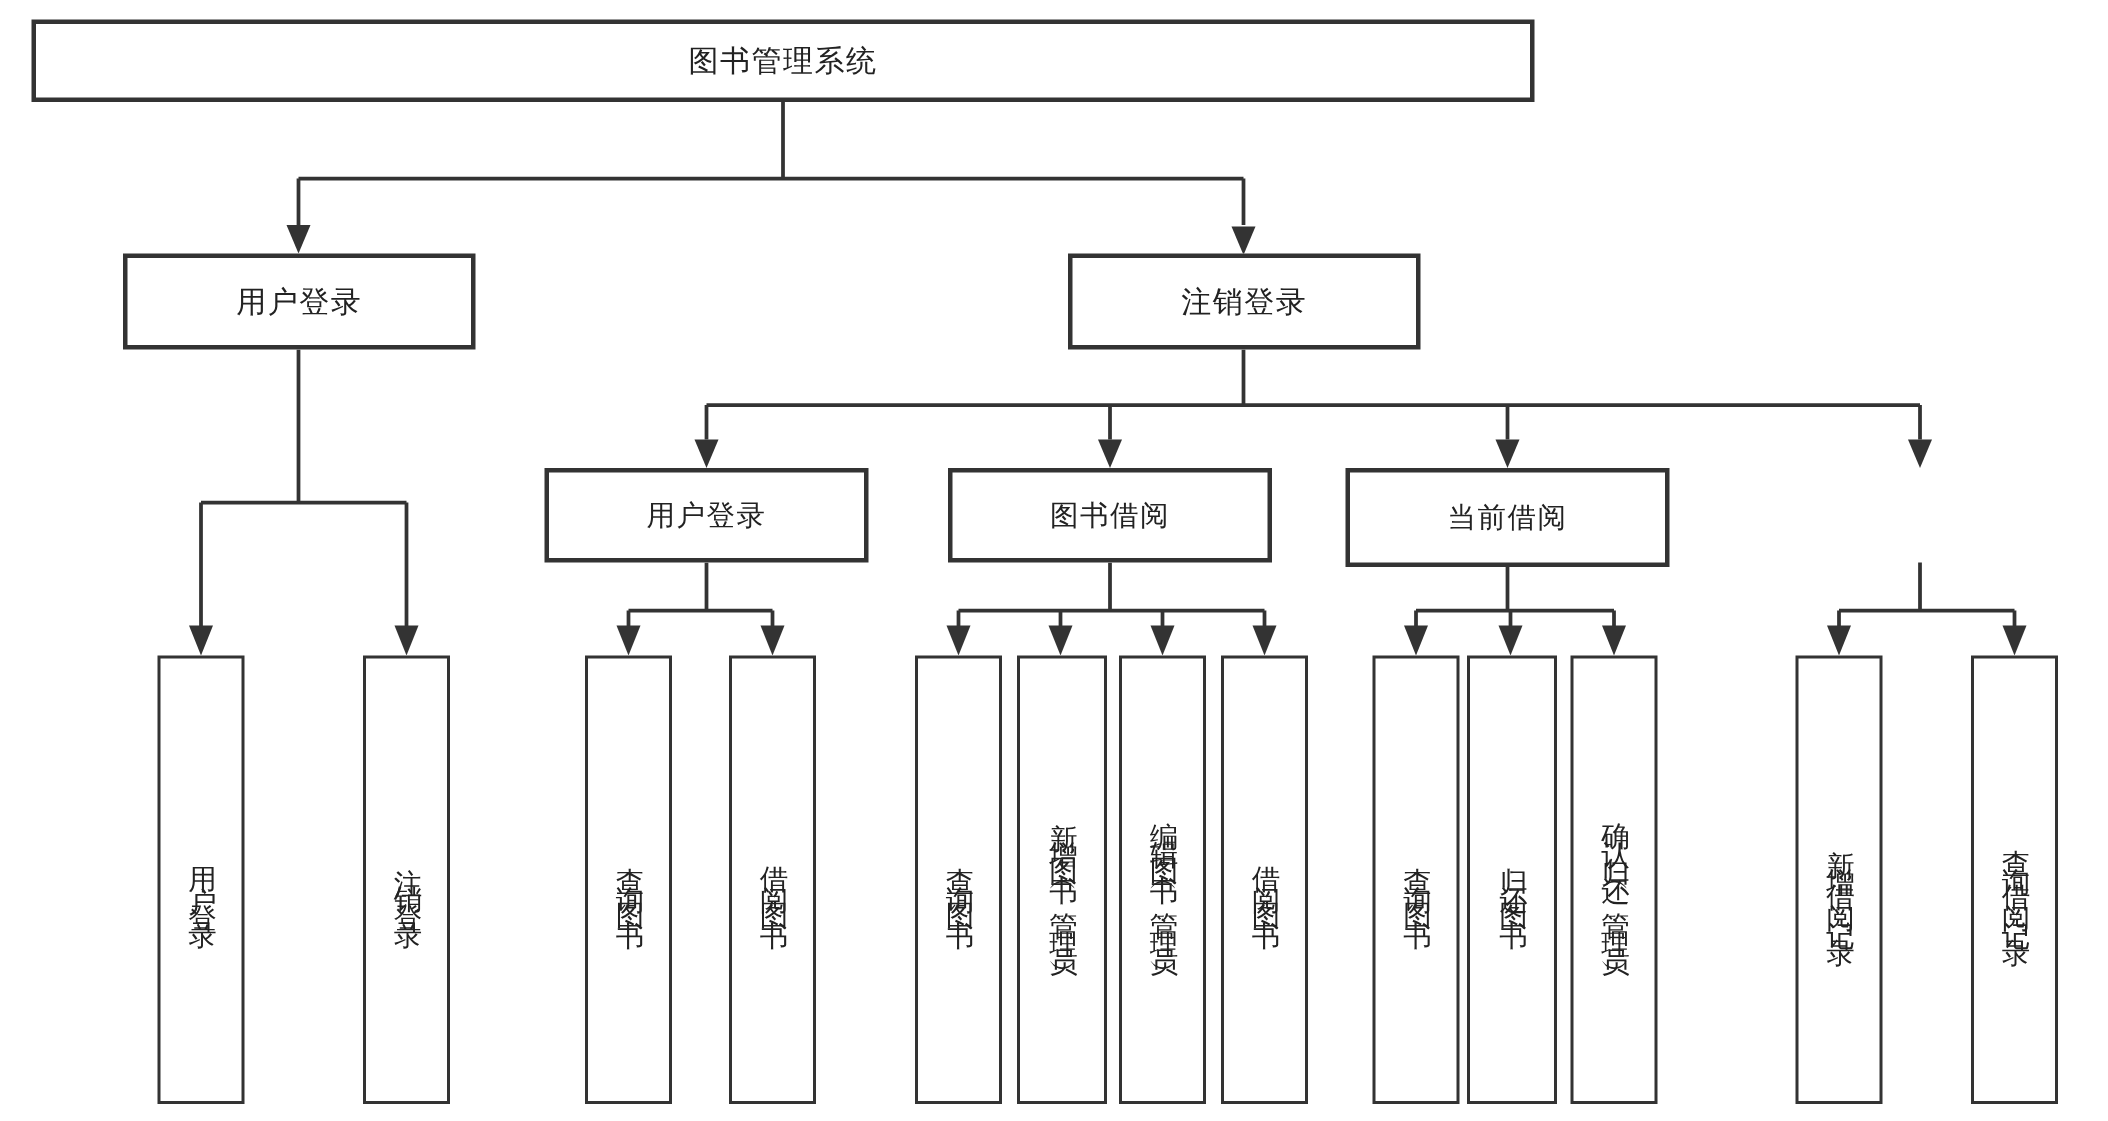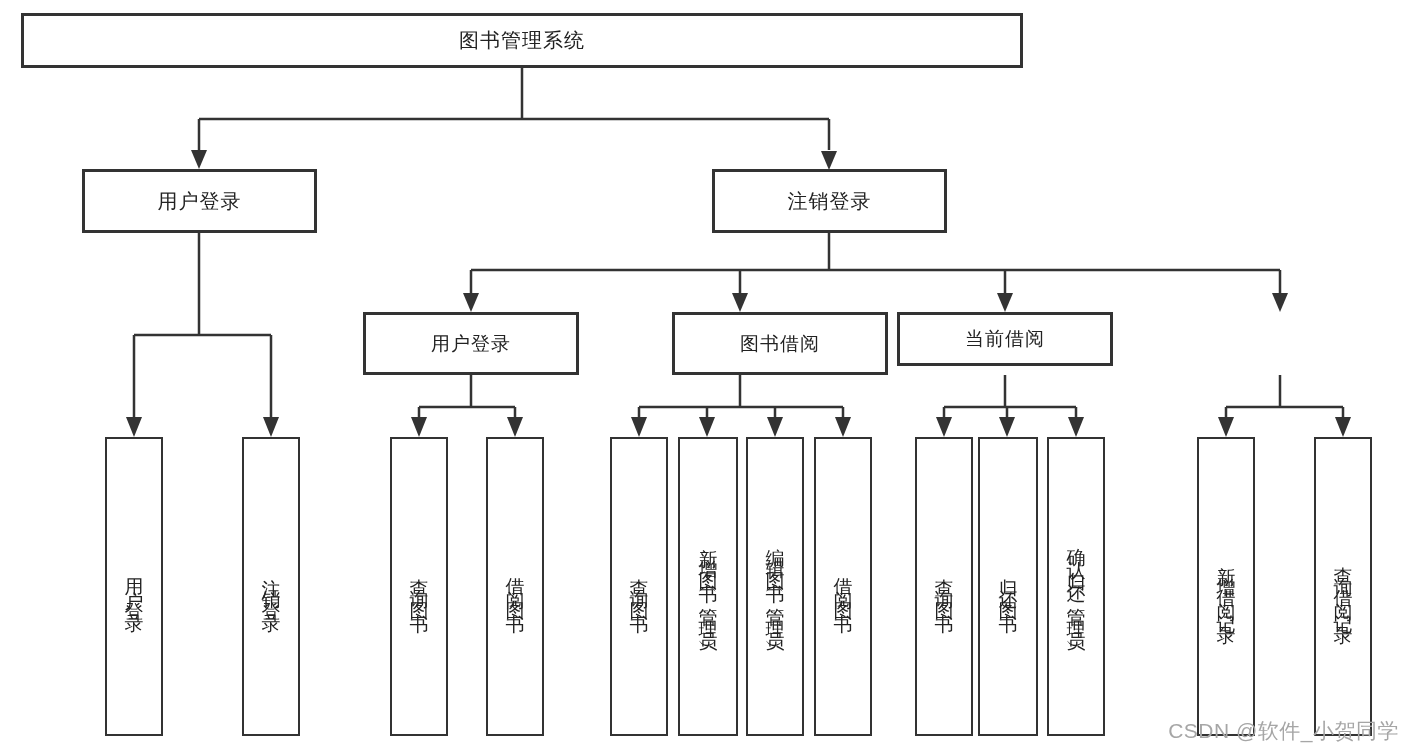--- a/index.html
+++ b/index.html
@@ -80,24 +80,24 @@
   <div class="hbox" style="left:82px; top:169px; width:235px; height:64px;">
     <span>用户登录</span>
   </div>
   <div class="hbox" style="left:712px; top:169px; width:235px; height:64px;">
     <span>注销登录</span>
   </div>
 
   <div class="hbox" style="left:363px; top:312px; width:216px; height:63px; font-size:19px;">
     <span>用户登录</span>
   </div>
-  <div class="hbox" style="left:632px; top:312px; width:216px; height:63px; font-size:19px;margin-left:40px;">
+  <div class="hbox" style="left:632px; top:312px; width:216px; height:63px; font-size:19px;">
     <span>图书借阅</span>
   </div>
-  <div class="hbox" style="left:897px; top:312px; width:216px; height:54px; font-size:19px;">
+  <div class="hbox" style="left:897px; top:312px; width:216px; height:66px; font-size:19px;">
     <span>当前借阅</span>
   </div>
 
   <div class="leaf" style="left:105px;">
     <span class="vtext">用户登录</span>
   </div>
   <div class="leaf" style="left:242px;">
     <span class="vtext">注销登录</span>
   </div>
 
@@ -131,15 +131,14 @@
     <span class="vtext">确认归还（管理员）</span>
   </div>
 
   <div class="leaf" style="left:1197px;">
     <span class="vtext">新增借阅记录</span>
   </div>
   <div class="leaf" style="left:1314px;">
     <span class="vtext">查询借阅记录</span>
   </div>
 
-  <div class="watermark">CSDN @软件_小贺同学</div>
 
 </div>
 
 </body></html>

